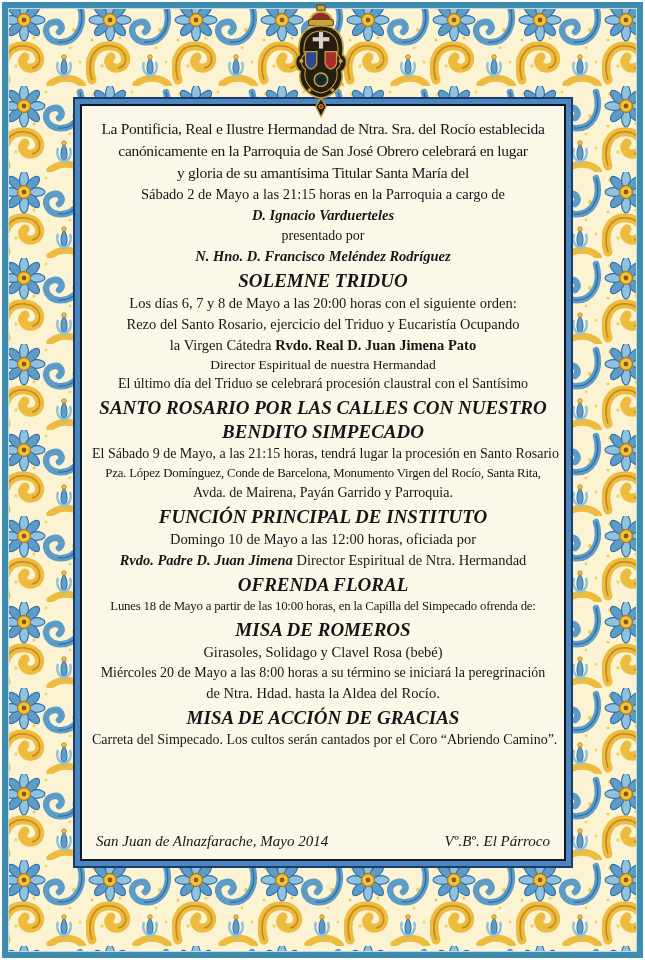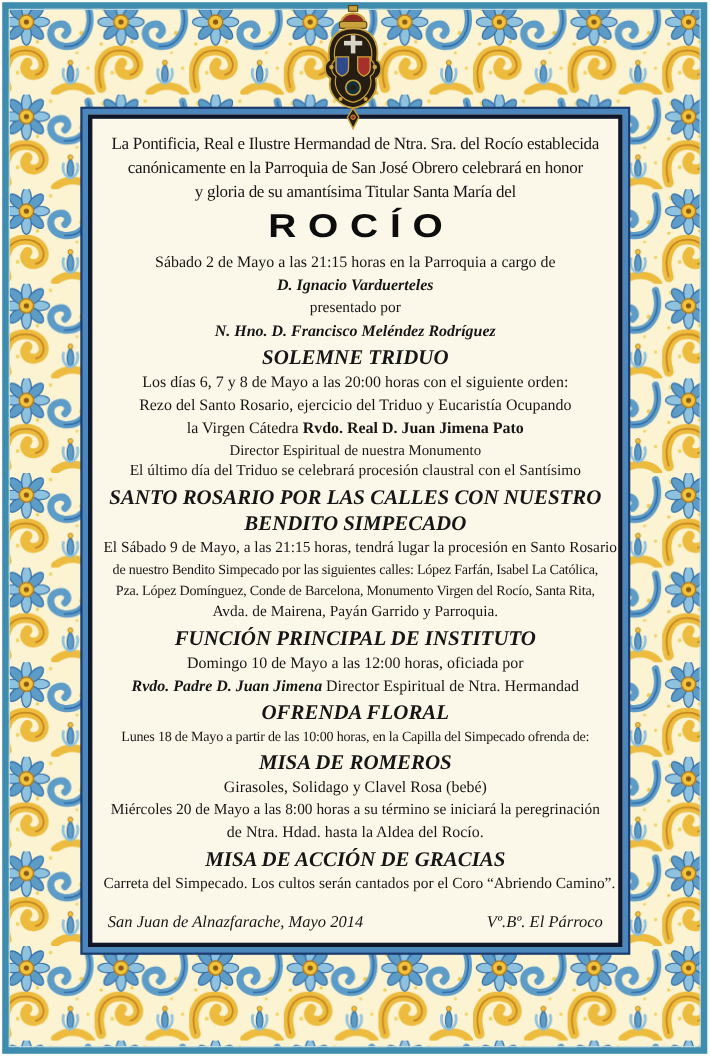--- a/index.html
+++ b/index.html
@@ -4,21 +4,21 @@
 <style>
   html,body{margin:0;padding:0;background:#ffffff;}
   .stage{
     position:relative;width:645px;height:960px;overflow:hidden;
     background:#ffffff;font-family:"Liberation Serif",serif;color:#161616;
   }
   .border-layer{position:absolute;left:0;top:0;z-index:0;}
   .crest{position:absolute;left:284px;top:3px;width:74px;height:116px;z-index:5;}
   .panel{
     position:absolute;left:80px;top:104px;width:486px;height:757px;z-index:2;
-    box-sizing:border-box;background:#FCF8E9;border:4px solid #0f172a;
+    box-sizing:border-box;background:#FCF8E9;border:2px solid #0f172a;
     box-shadow:0 0 0 5px #4B86BD,0 0 0 7px #1B3B6E;
     padding:12px 10px 8px 10px;display:flex;flex-direction:column;overflow:hidden;
   }
   .ln{text-align:center;white-space:nowrap;}
   .t16{font-size:15.5px;line-height:22px;letter-spacing:-0.3px;}
   .t14{font-size:14.5px;line-height:21px;}
   .t14s{font-size:14px;line-height:20px;}
   .t13{font-size:12.8px;line-height:19px;letter-spacing:-0.2px;}
   .t12{font-size:13.5px;line-height:18px;}
   .bi{font-weight:bold;font-style:italic;}
@@ -111,43 +111,39 @@
     <circle cx="24" cy="84" r="1.8" fill="#C9A23C"></circle>
       <circle cx="46" cy="84" r="1.8" fill="#C9A23C"></circle>
 
     <path d="M35,92 L40,100 L35,110 L30,100 Z" fill="#261D12" stroke="#C9A23C" stroke-width="1.2"></path>
     <circle cx="35" cy="100" r="2" fill="#A8302A" stroke="#C9A23C" stroke-width="0.8"></circle>
   </svg>
 
   <div class="panel">
 
     <div class="ln t16">La Pontificia, Real e Ilustre Hermandad de Ntra. Sra. del Rocío establecida</div>
-    <div class="ln t16">canónicamente en la Parroquia de San José Obrero celebrará en honor</div>
+    <div class="ln t16">canónicamente en la Parroquia de San José Obrero celebrará en lugar</div>
     <div class="ln t16">y gloria de su amantísima Titular Santa María del</div>
 
-    <div class="ln title-line">
-      <span class="title-inner">ROCÍO</span>
-    </div>
 
     <div class="ln t14">Sábado 2 de Mayo a las 21:15 horas en la Parroquia a cargo de</div>
     <div class="ln t14 bi">D. Ignacio Varduerteles</div>
     <div class="ln t14s">presentado por</div>
     <div class="ln t14 bi">N. Hno. D. Francisco Meléndez Rodríguez</div>
 
     <div class="ln h2">SOLEMNE TRIDUO</div>
     <div class="ln t14">Los días 6, 7 y 8 de Mayo a las 20:00 horas con el siguiente orden:</div>
     <div class="ln t14">Rezo del Santo Rosario, ejercicio del Triduo y Eucaristía Ocupando</div>
     <div class="ln t14"><span>la Virgen Cátedra </span><span class="b">Rvdo. Real D. Juan Jimena Pato</span></div>
-    <div class="ln t12">Director Espiritual de nuestra Monumento</div>
+    <div class="ln t12">Director Espiritual de nuestra Hermandad</div>
     <div class="ln t14s">El último día del Triduo se celebrará procesión claustral con el Santísimo</div>
 
     <div class="ln h2">SANTO ROSARIO POR LAS CALLES CON NUESTRO</div>
     <div class="ln h2" style="margin-top:0">BENDITO SIMPECADO</div>
     <div class="ln t14s">El Sábado 9 de Mayo, a las 21:15 horas, tendrá lugar la procesión en Santo Rosario</div>
-    <div class="ln t13">de nuestro Bendito Simpecado por las siguientes calles: López Farfán, Isabel La Católica,</div>
     <div class="ln t13">Pza. López Domínguez, Conde de Barcelona, Monumento Virgen del Rocío, Santa Rita,</div>
     <div class="ln t14s">Avda. de Mairena, Payán Garrido y Parroquia.</div>
 
     <div class="ln h2">FUNCIÓN PRINCIPAL DE INSTITUTO</div>
     <div class="ln t14">Domingo 10 de Mayo a las 12:00 horas, oficiada por</div>
     <div class="ln t14"><span class="bi">Rvdo. Padre D. Juan Jimena</span><span> Director Espiritual de Ntra. Hermandad</span></div>
 
     <div class="ln h2">OFRENDA FLORAL</div>
     <div class="ln t13">Lunes 18 de Mayo a partir de las 10:00 horas, en la Capilla del Simpecado ofrenda de:</div>
     <div class="ln h2">MISA DE ROMEROS</div>

